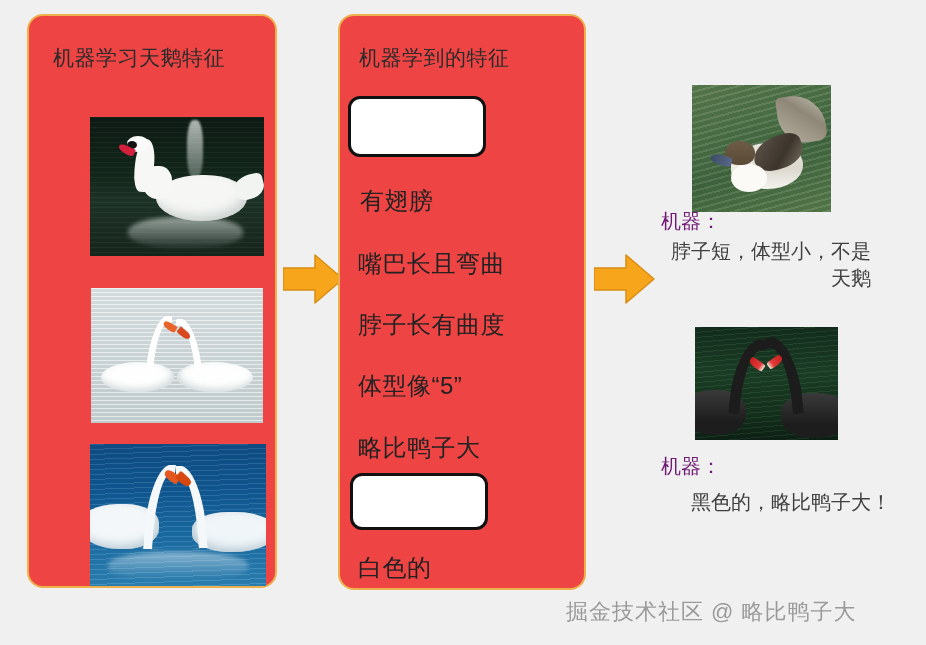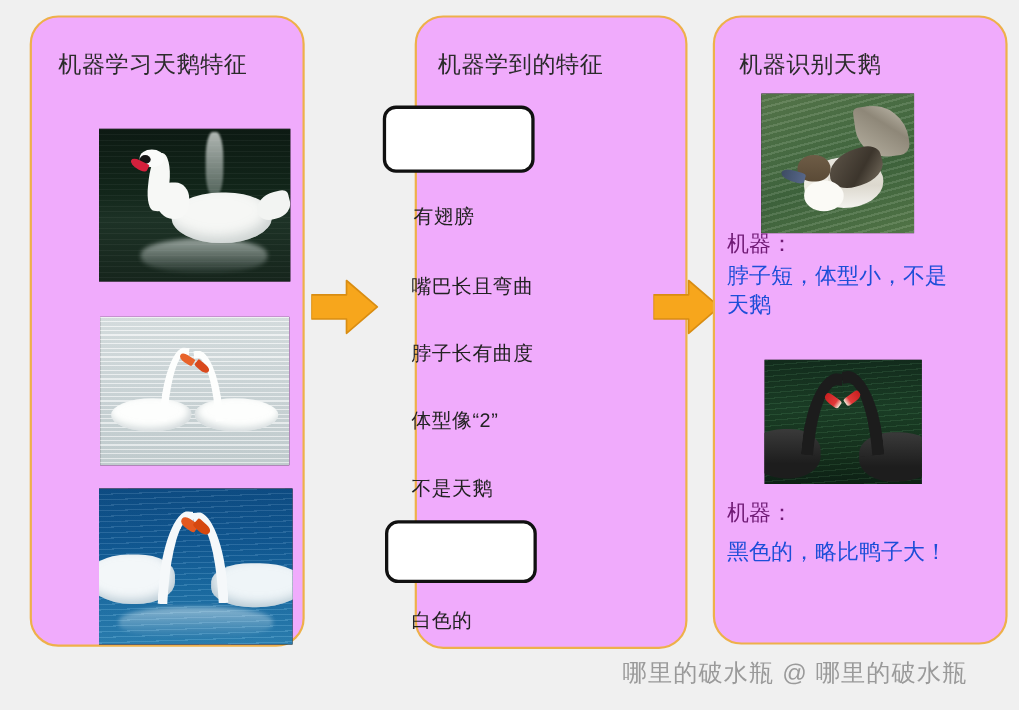--- a/index.html
+++ b/index.html
@@ -18,27 +18,27 @@
   .stage {
     position: absolute;
     left: 0; top: 0;
     width: 926px;
     height: 645px;
   }
 
   
   .panel {
     position: absolute;
-    background: #f0abfc;
+    background: #ef4444;
     border: 2px solid #eeb04a;
-    border-radius: 26px;
+    border-radius: 16px;
     box-sizing: border-box;
   }
   #panel-learn   { left: 27px;  top: 14px;  width: 250px; height: 574px; }
-  #panel-features{ left: 338px; top: 14px;  width: 248px; height: 576px; margin-left: 39px; }
+  #panel-features{ left: 338px; top: 14px;  width: 248px; height: 576px; }
   #panel-detect  { left: 648px; top: 14px;  width: 268px; height: 572px; }
 
   .panel-title {
     position: absolute;
     font-size: 21px;
     color: #2b2b2b;
     letter-spacing: 0.5px;
     white-space: nowrap;
   }
   #panel-learn .panel-title    { left: 24px; top: 28px; }
@@ -321,40 +321,40 @@
     border: 3px solid #111111;
     border-radius: 12px;
     background: #ffffff;
     box-sizing: border-box;
   }
   #empty-box-top    { left: 348px; top: 96px;  width: 138px; height: 61px; }
   #empty-box-bottom { left: 350px; top: 473px; width: 138px; height: 57px; }
 
   .feature-item {
     position: absolute;
-    font-size: 18px;
+    font-size: 24px;
     color: #222222;
     white-space: nowrap;
     letter-spacing: 0.5px;
-    margin-left: 16px;
   }
 
   
   .result-label {
     position: absolute;
     font-size: 20px;
     color: #701a75;
     white-space: nowrap;
   }
   .result-text {
     position: absolute;
     font-size: 20px;
-    color: #1d4ed8;
+    color: #404040;
     line-height: 1.35;
     width: 210px;
+    text-align: right;
   }
 
   
   #watermark {
     position: absolute;
     left: 566px;
     top: 597px;
     font-size: 22px;
     color: #9a9a9a;
     white-space: nowrap;
@@ -414,31 +414,28 @@
   <div class="panel" id="panel-features">
     <div class="panel-title">机器学到的特征</div>
   </div>
 
   <div class="empty-box" id="empty-box-top"></div>
   <div class="empty-box" id="empty-box-bottom"></div>
 
   <div class="feature-item" style="left:360px; top:185px;">有翅膀</div>
   <div class="feature-item" style="left:358px; top:248px;">嘴巴长且弯曲</div>
   <div class="feature-item" style="left:358px; top:309px;">脖子长有曲度</div>
-  <div class="feature-item" style="left:358px; top:370px;">体型像“2”</div>
-  <div class="feature-item" style="left:358px; top:432px;">不是天鹅</div>
+  <div class="feature-item" style="left:358px; top:370px;">体型像“5”</div>
+  <div class="feature-item" style="left:358px; top:432px;">略比鸭子大</div>
   <div class="feature-item" style="left:358px; top:552px;">白色的</div>
 
   <svg class="arrow" id="arrow-2" viewBox="0 0 62 56">
     <polygon points="0,17 32,17 32,4 60,28 32,52 32,39 0,39" fill="#f7a61c" stroke="#d98d12" stroke-width="1.5" stroke-linejoin="round"></polygon>
   </svg>
 
-  <div class="panel" id="panel-detect">
-    <div class="panel-title">机器识别天鹅</div>
-  </div>
 
   <div class="photo" id="photo-duck">
     <div class="water"></div>
     <div class="ripple"></div>
     <div class="tail"></div>
     <div class="body"></div>
     <div class="wing"></div>
     <div class="neck"></div>
     <div class="breast"></div>
     <div class="head"></div>
@@ -455,15 +452,15 @@
     <div class="bodyR"></div>
     <div class="neckL"></div>
     <div class="neckR"></div>
     <div class="billL"></div>
     <div class="billR"></div>
   </div>
 
   <div class="result-label" style="left:661px; top:453px;">机器：</div>
   <div class="result-text" style="left:661px; top:489px; width:230px;">黑色的，略比鸭子大！</div>
 
-  <div id="watermark">哪里的破水瓶 @ 哪里的破水瓶</div>
+  <div id="watermark">掘金技术社区 @ 略比鸭子大</div>
 
 </div>
 
 </body></html>

